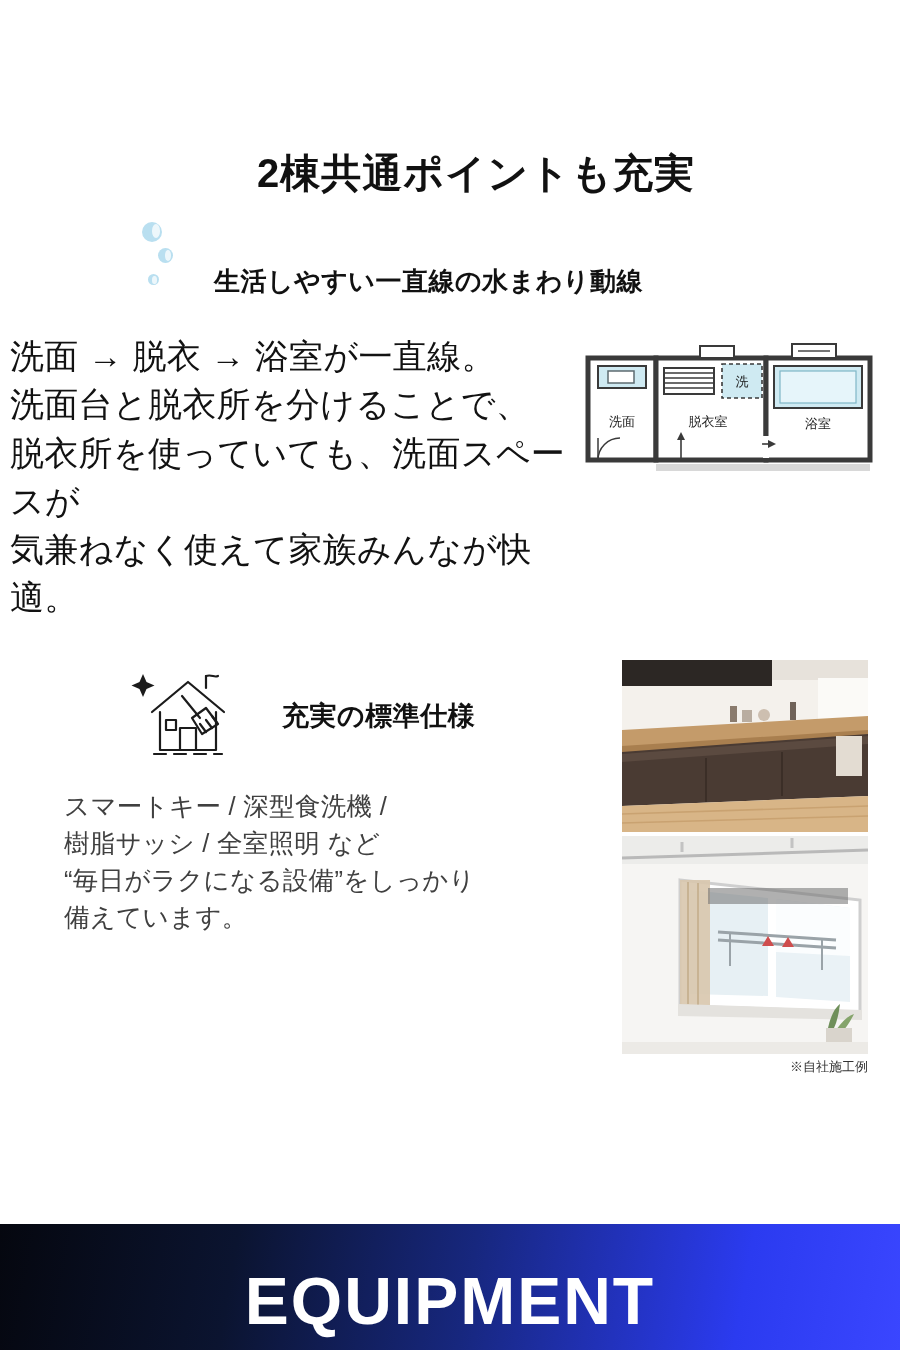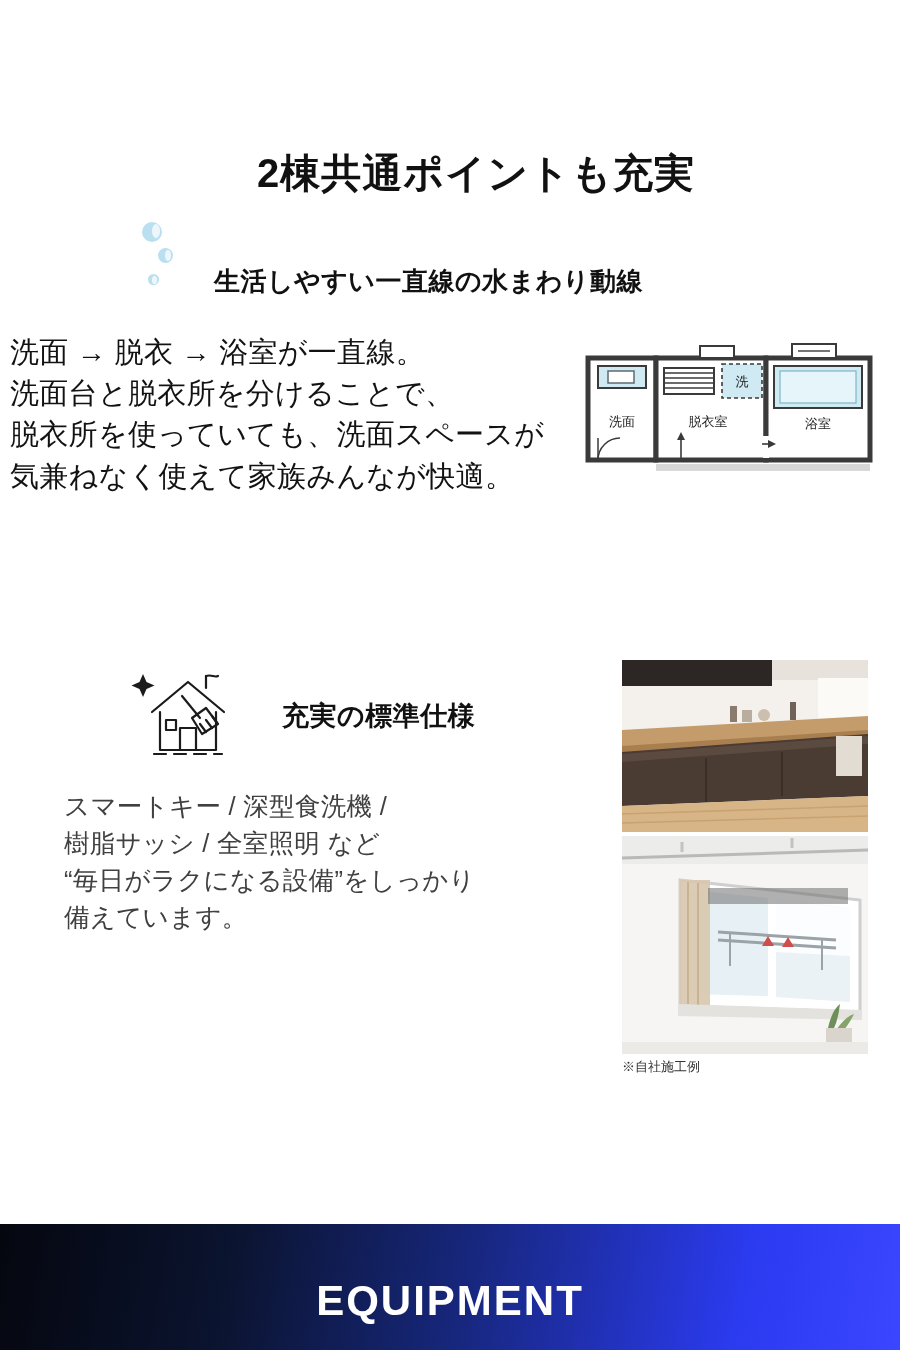--- a/index.html
+++ b/index.html
@@ -66,21 +66,21 @@
     border-radius: 50%;
     background: #ffffff;
     opacity: 0.75;
   }
 
   .sec1-body {
     position: absolute;
     left: 10px;
     top: 332px;
     width: 570px;
-    font-size: 29px;
+    font-size: 34px;
     line-height: 1.42;
     color: #121212;
     letter-spacing: 0.3px;
   }
 
   
   .floorplan {
     position: absolute;
     left: 578px;
     top: 340px;
@@ -134,40 +134,40 @@
     left: 622px;
     top: 836px;
     width: 246px;
     height: 218px;
   }
   .photo-note {
     position: absolute;
     left: 622px;
     top: 1058px;
     width: 246px;
-    text-align: left;
+    text-align: right;
     font-size: 13px;
     color: #333333;
   }
 
   
   .footer {
     position: absolute;
     left: 0;
     bottom: 0;
     width: 900px;
     height: 126px;
     background: linear-gradient(100deg, #05070f 0%, #0b1430 26%, #17277e 52%, #2b3bf0 82%, #3a46ff 100%);
     display: flex;
     align-items: center;
     justify-content: center;
   }
   .footer-label {
     color: #ffffff;
-    font-size: 42px;
+    font-size: 66px;
     font-weight: bold;
     letter-spacing: 2px;
     line-height: 1;
     margin-top: 27px;
   }
 </style>
 </head>
 <body>
 
 <div class="page-title">2棟共通ポイントも充実</div>

